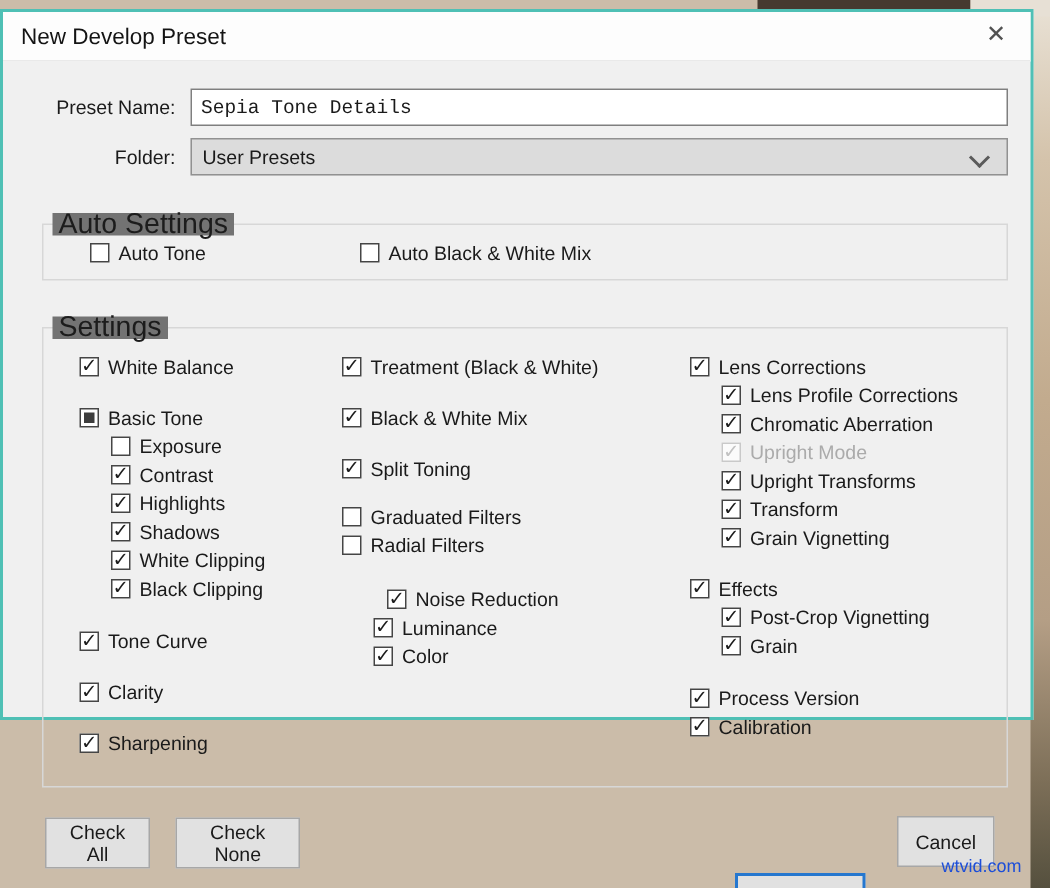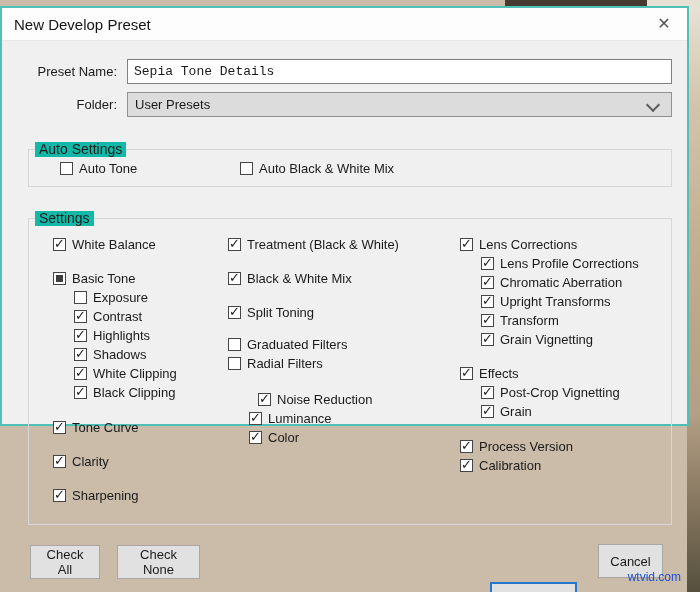--- a/index.html
+++ b/index.html
@@ -5,41 +5,41 @@
   html,body{margin:0;padding:0;}
   #stage{position:relative;width:700px;height:592px;overflow:hidden;
          background:#cbbca9;font-family:"Liberation Sans",sans-serif;
          -webkit-font-smoothing:antialiased;}
   
   .bg-right{position:absolute;right:0;top:0;width:13px;height:592px;
             background:linear-gradient(#e9e2d6 0%,#d4c3ab 18%,#c2ab8e 45%,#b49e85 70%,#7d6f58 88%,#55503e 100%);}
   .bg-top-photo{position:absolute;left:505px;top:0;width:142px;height:11px;background:#463a30;}
   .bg-top-light{position:absolute;left:647px;top:0;width:53px;height:11px;background:#e7e0d5;}
   
-  .dialog{position:absolute;left:0;top:6px;width:689px;height:420px;
+  .dialog{position:absolute;left:0;top:6px;width:689px;height:474px;
           box-sizing:border-box;border:2px solid #4fc0b5;background:#f0f0f0;}
   .titlebar{position:relative;height:33px;background:#fdfdfd;border-bottom:1px solid #e9e9e9;
             display:flex;align-items:center;padding-left:12px;box-sizing:border-box;}
   .title{font-size:15px;color:#141414;}
   .close{position:absolute;right:10px;top:4px;width:26px;height:24px;text-align:center;
          line-height:24px;font-size:16px;color:#525252;cursor:default;}
   
   .fld-label{position:absolute;width:102px;text-align:right;font-size:13px;color:#1a1a1a;line-height:16px;}
   .txt-input{position:absolute;left:125px;width:545px;height:25px;box-sizing:border-box;
              background:#fff;border:1px solid #7f7f7f;font-family:Liberation Mono, monospace;
              font-size:13px;color:#1a1a1a;padding:0 6px;outline:none;}
   .combo{position:absolute;left:125px;width:545px;height:25px;box-sizing:border-box;
          background:#dcdcdc;border:1px solid #919191;display:flex;align-items:center;
          padding-left:7px;font-size:13px;color:#1a1a1a;}
   .chev{position:absolute;right:13px;top:7px;width:8px;height:8px;
         border-right:2px solid #5a5a5a;border-bottom:2px solid #5a5a5a;transform:rotate(45deg);}
   
   .grp{position:absolute;box-sizing:border-box;border:1px solid #d7d7d7;}
-  .grp-label{position:absolute;top:-8px;left:6px;background:#14b8a6;padding:0 4px;
-             font-size:14px;color:#1c1c1c;line-height:15px;}
+  .grp-label{position:absolute;top:-8px;left:6px;background:#737373;padding:0 4px;
+             font-size:19px;color:#1c1c1c;line-height:15px;}
   
   .col{position:absolute;top:16px;}
   .row{display:flex;align-items:center;height:19px;}
   .ind{margin-left:21px;}
   .g13{margin-top:13px;} .g15{margin-top:15px;} .g16{margin-top:16px;} .g17{margin-top:17px;padding-left:30px;}
   .cb{position:relative;flex:none;width:13px;height:13px;box-sizing:border-box;
       border:1px solid #454545;background:#fff;}
   .cb-on::after{content:"\2713";position:absolute;left:-1px;top:-3px;width:13px;
                 font-size:13px;line-height:16px;color:#1b1b1b;text-align:center;}
   .cb-mixed::after{content:"";position:absolute;left:2px;top:2px;right:2px;bottom:2px;background:#3d3d3d;}
@@ -182,20 +182,24 @@
           <span class="lbl">Lens Corrections</span>
         </div>
         <div class="row ind">
           <span class="cb cb-on"></span>
           <span class="lbl">Lens Profile Corrections</span>
         </div>
         <div class="row ind">
           <span class="cb cb-on"></span>
           <span class="lbl">Chromatic Aberration</span>
         </div>
+        <div class="row ind dis">
+          <span class="cb cb-disabled-on"></span>
+          <span class="lbl">Upright Mode</span>
+        </div>
         <div class="row ind">
           <span class="cb cb-on"></span>
           <span class="lbl">Upright Transforms</span>
         </div>
         <div class="row ind">
           <span class="cb cb-on"></span>
           <span class="lbl">Transform</span>
         </div>
         <div class="row ind">
           <span class="cb cb-on"></span>

